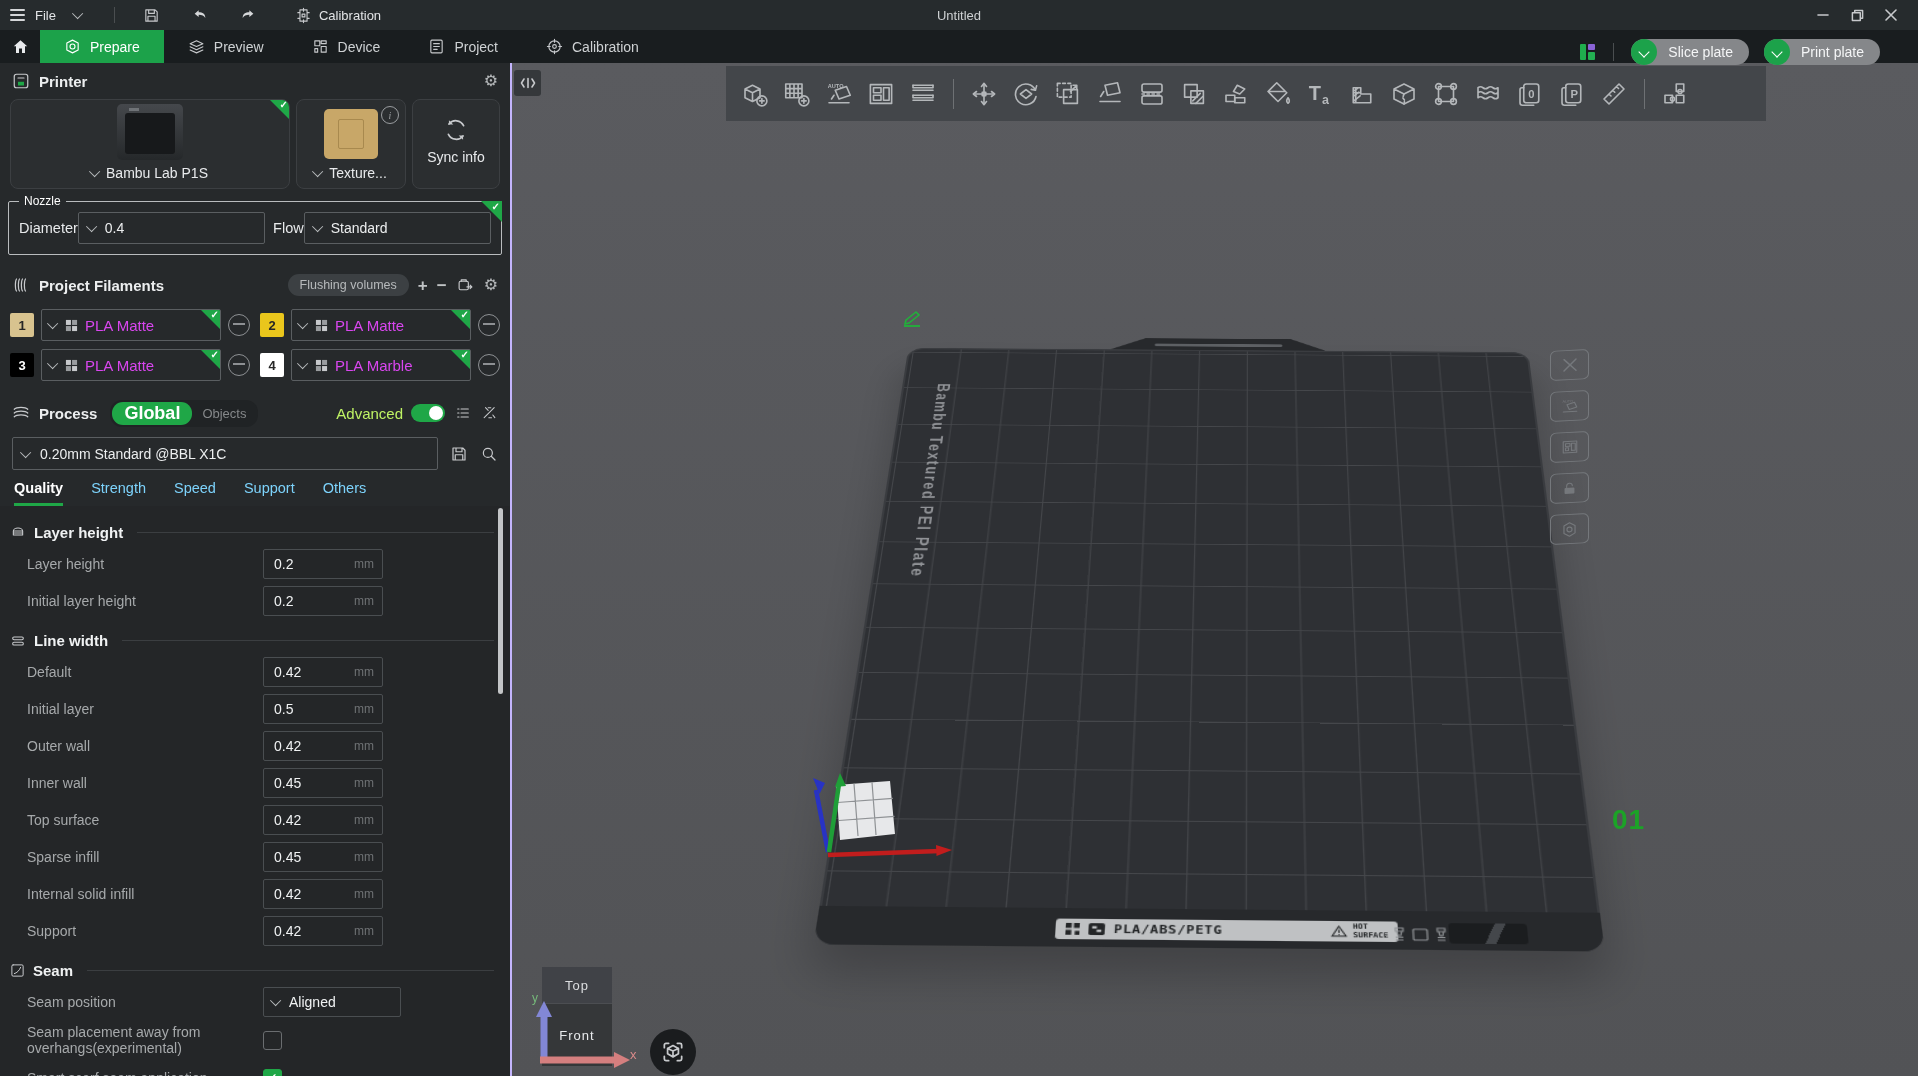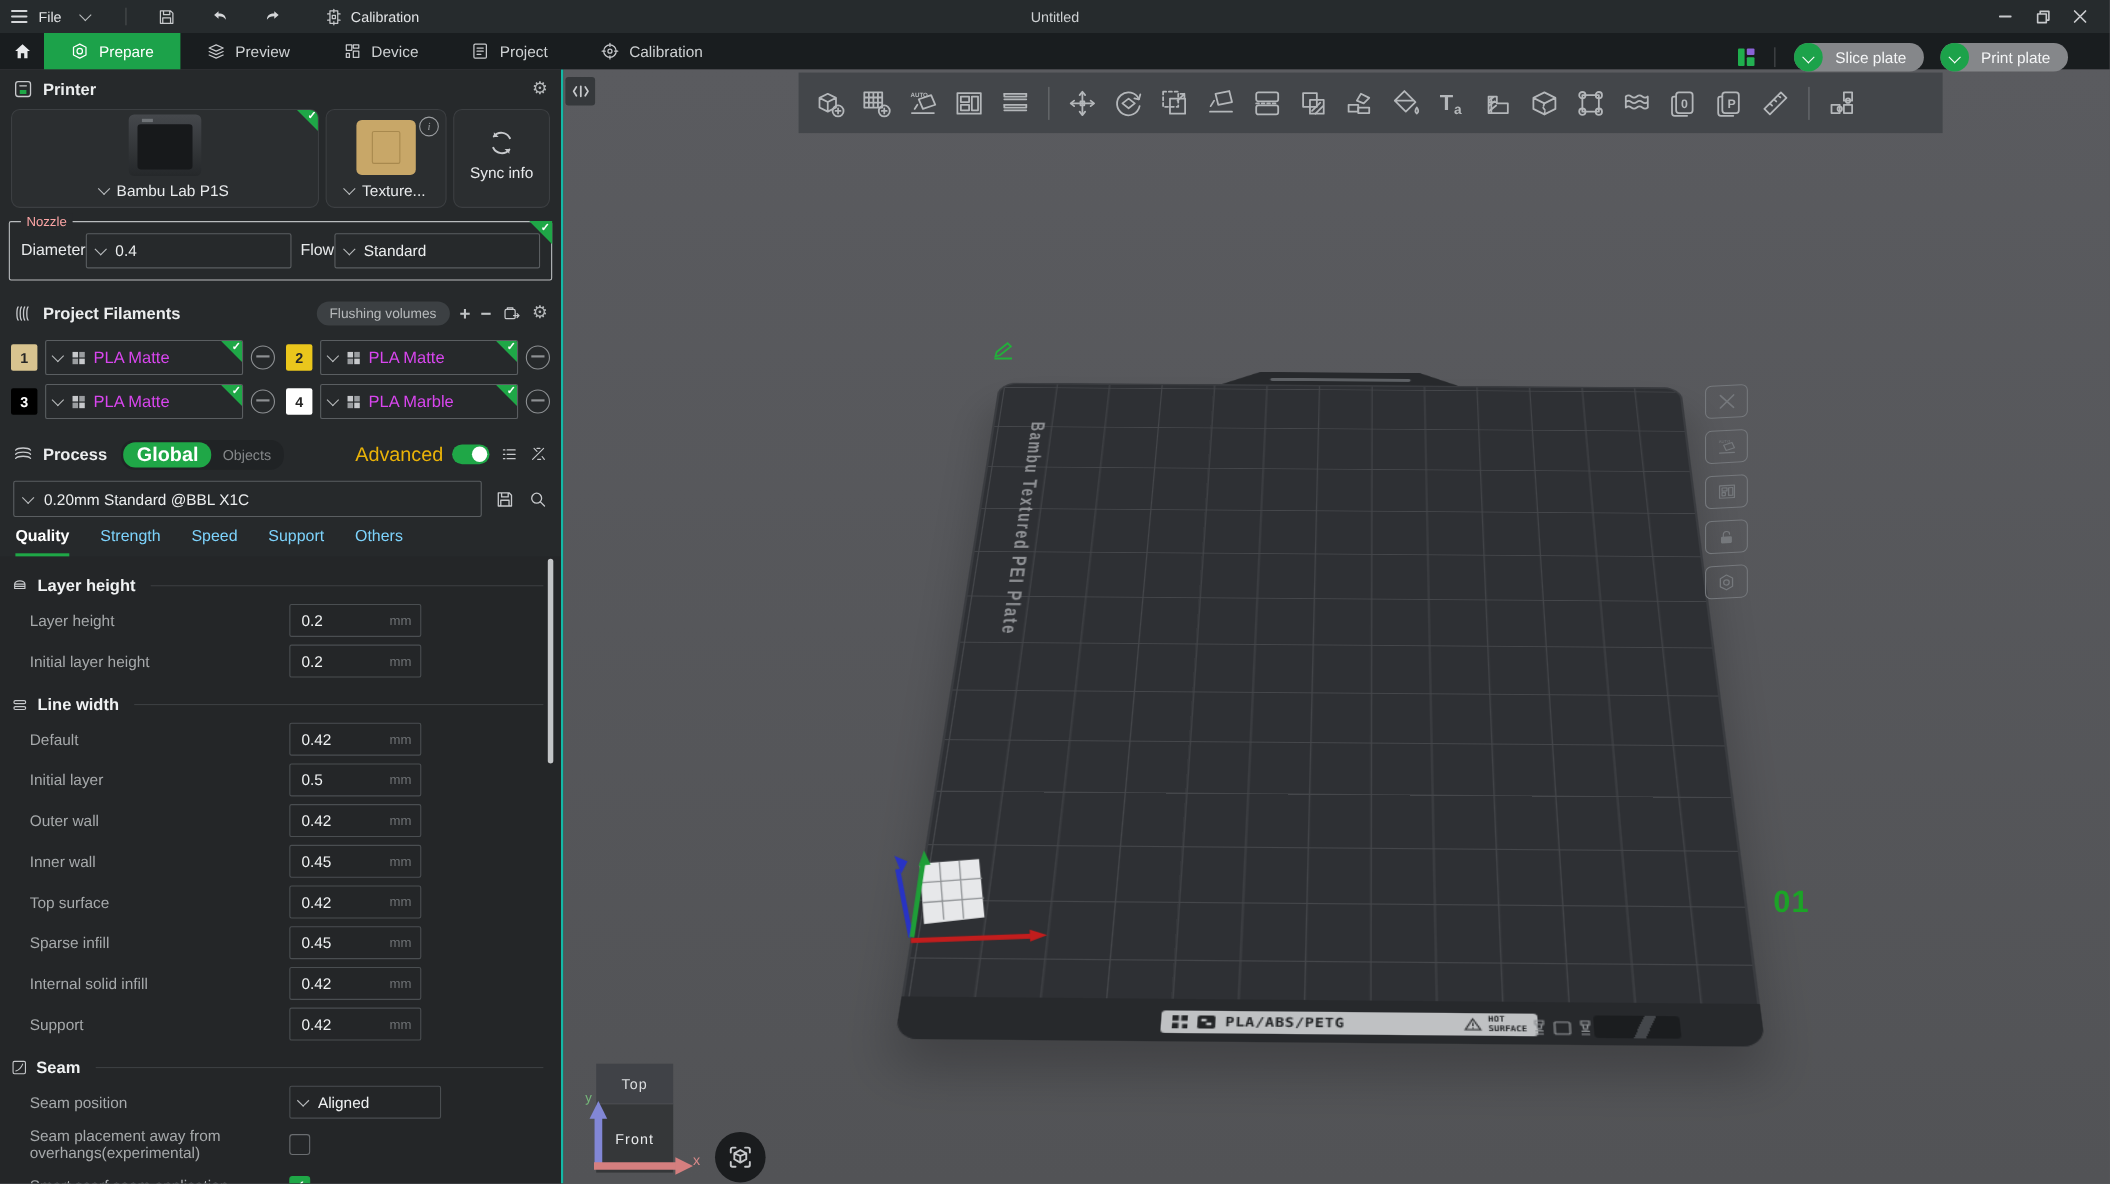--- a/index.html
+++ b/index.html
@@ -35,21 +35,21 @@
   .plate-layout-ic{position:relative;width:16px;height:16px}
   .plate-layout-ic .g1{position:absolute;left:0;top:0;width:6px;height:16px;background:#1fae4d;border-radius:1px}
   .plate-layout-ic .g2{position:absolute;left:8px;top:8px;width:7px;height:8px;background:#23b052;border-radius:1px}
   .plate-layout-ic .p1{position:absolute;left:8px;top:0;width:7px;height:6px;background:#8a63d6;border-radius:1px}
   .pillbtn{height:26px;border-radius:13px;background:#85878a;display:flex;align-items:center;padding-right:16px;cursor:pointer}
   .pillbtn .go{width:26px;height:26px;border-radius:50%;background:#1ca24a;display:flex;align-items:center;justify-content:center;margin-right:11px}
   .pillbtn .go .chev{border-color:#fff;transform:rotate(-45deg)}
   .pillbtn span{font-size:14px;color:#f4f5f6}
 
   
-  .sidepanel{position:absolute;top:63px;left:0;width:510px;bottom:0;background:#26292b;border-right:2px solid #14b8a6;display:flex;flex-direction:column;z-index:30}
+  .sidepanel{position:absolute;top:63px;left:0;width:510px;bottom:0;background:#26292b;border-right:2px solid #c4b5fd;display:flex;flex-direction:column;z-index:30}
   .sec-head{display:flex;align-items:center;gap:9px;padding:0 12px;height:36px;flex:none}
   .sec-title{font-size:15px;color:#eceeef;font-weight:bold}
   .flexsp{flex:1}
   .gear{font-size:16px;color:#b4b7b9;line-height:1}
 
   .cards{display:flex;gap:6px;padding:0 10px;height:90px;flex:none}
   .card{position:relative;background:#2b2e30;border:1px solid #3c3f42;border-radius:8px;display:flex;flex-direction:column;align-items:center;justify-content:flex-end;padding-bottom:7px;overflow:hidden}
   .card.printer{flex:1}
   .card.plate{width:108px}
   .card.sync{width:86px;justify-content:center;gap:6px}
@@ -57,42 +57,42 @@
   .corner-check{position:absolute;top:-1px;right:-1px;width:0;height:0;border-top:21px solid #1fa747;border-left:21px solid transparent}
   .corner-check::after{content:"✓";position:absolute;top:-21px;right:2px;color:#fff;font-size:10px;font-weight:bold}
   .printer-img{width:66px;height:56px;border-radius:5px;background:linear-gradient(#45484c,#25282a);position:relative;margin-bottom:5px}
   .printer-img::after{content:"";position:absolute;left:8px;top:9px;right:8px;bottom:6px;background:#17191b;border-radius:3px}
   .printer-img::before{content:"";position:absolute;left:12px;top:4px;width:10px;height:3px;background:#6f7377;z-index:1}
   .plate-img{width:54px;height:50px;border-radius:5px;background:#c8a768;position:relative;margin-bottom:6px}
   .plate-img::after{content:"";position:absolute;inset:10px 14px;border:1px solid #a8894e;border-radius:2px}
   .info-circ{position:absolute;top:6px;right:6px;width:16px;height:16px;border:1.4px solid #9a9da0;border-radius:50%;color:#9a9da0;font-size:10px;display:flex;align-items:center;justify-content:center;font-style:italic;font-family:"Liberation Serif",serif}
 
   .nozzle{position:relative;margin:12px 8px 0;border:1px solid #b9bcbe;border-radius:2px;padding:10px 10px 10px;flex:none}
-  .nozzle-legend{position:absolute;top:-8px;left:10px;background:#26292b;padding:0 5px;font-size:12px;color:#fca5a5}
+  .nozzle-legend{position:absolute;top:-8px;left:10px;background:#26292b;padding:0 5px;font-size:12px;color:#ffffff}
   .nozzle-row{display:flex;align-items:center;gap:0}
   .nz-label{font-size:14.5px;color:#e8eaec;flex:none}
   .selbox{height:30px;border:1px solid #5a5e61;border-radius:2px;display:flex;align-items:center;gap:8px;padding:0 10px;font-size:14px;color:#eceeef;background:transparent;flex:1;position:relative}
 
   .flush-pill{background:#3c4043;border-radius:12px;padding:4px 12px;font-size:12.5px;color:#b7babc;cursor:pointer}
   .hd-ic{color:#c0c3c5;font-size:17px;font-weight:bold;cursor:pointer;line-height:1}
 
   .fil-grid{display:grid;grid-template-columns:1fr 1fr;gap:8px 10px;padding:6px 10px 0;flex:none}
   .fil-row{display:flex;align-items:center;gap:7px}
   .fil-chip{width:24px;height:24px;border-radius:2px;display:flex;align-items:center;justify-content:center;font-size:13px;font-weight:bold;flex:none}
   .fil-sel{position:relative;flex:1;height:30px;border:1px solid #5a5e61;border-radius:2px;display:flex;align-items:center;gap:7px;padding:0 8px;overflow:hidden}
   .fil-sel .name{font-size:15px;color:#d946ef}
   .fil-mini{width:13px;height:13px;flex:none}
   .minus-circ{width:20px;height:20px;border:1.4px solid #8d9093;border-radius:50%;flex:none;position:relative}
   .minus-circ::after{content:"";position:absolute;left:4px;right:4px;top:8.2px;height:1.6px;background:#8d9093}
 
   .scope{display:flex;align-items:center;background:#202325;border-radius:12px;height:23px;padding:2px}
   .scope .on{background:#1fa747;color:#fff;border-radius:11px;padding:1px 12px;font-size:18px;font-weight:bold}
   .scope .off{color:#85888a;padding:1px 10px;font-size:13px}
   .advanced{display:flex;align-items:center;gap:8px}
-  .adv-label{font-size:18px;color:#eab308}
+  .adv-label{font-size:15px;color:#bef264}
   .toggle{width:34px;height:18px;border-radius:9px;background:#1fa747;position:relative;cursor:pointer}
   .toggle::after{content:"";position:absolute;right:2px;top:2px;width:14px;height:14px;border-radius:50%;background:#fff}
 
   .preset-row{display:flex;align-items:center;gap:12px;padding:6px 12px 4px;flex:none}
   .preset-box{flex:1;height:31px;border:1px solid #5a5e61;border-radius:2px;display:flex;align-items:center;gap:9px;padding:0 10px;font-size:14px;color:#eceeef}
 
   .ptabs{display:flex;gap:28px;padding:6px 14px 0;flex:none}
   .ptab{font-size:14.5px;color:#7dd3fc;padding-bottom:7px;cursor:pointer}
   .ptab.active{color:#fff;font-weight:bold;border-bottom:3px solid #1fa747}
 

